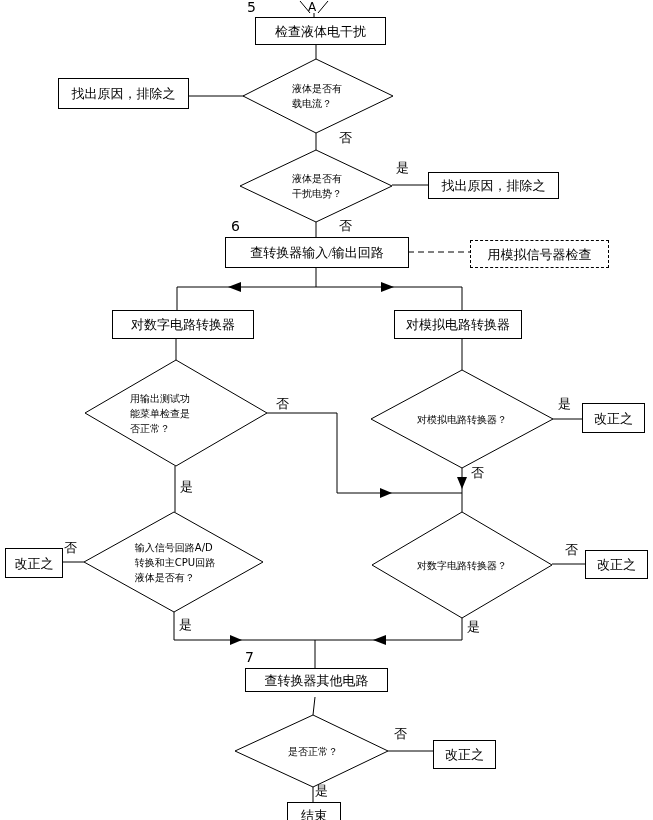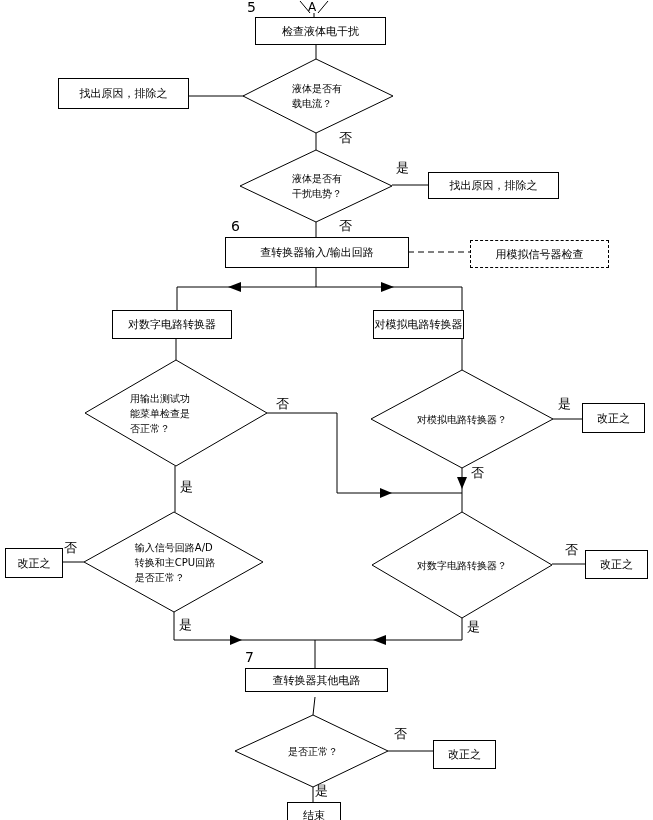--- a/index.html
+++ b/index.html
@@ -4,21 +4,21 @@
 <style>
   html,body{margin:0;padding:0;background:#fff;}
   .stage{
     position:relative;width:653px;height:820px;background:#ffffff;
     font-family:"DejaVu Sans",sans-serif;color:#000;overflow:hidden;
   }
   .layer{position:absolute;left:0;top:0;}
   .box{
     position:absolute;border:1px solid #000;background:#fff;
     display:flex;align-items:center;justify-content:center;
-    font-size:11px;line-height:15px;box-sizing:border-box;white-space:nowrap;
+    font-size:13px;line-height:15px;box-sizing:border-box;white-space:nowrap;font-family:Liberation Serif, serif;
   }
   .box.dashed{border:1px dashed #000;}
   .dtext{
     position:absolute;transform:translate(-50%,-50%);
     font-size:10px;line-height:15px;text-align:left;white-space:pre;
   }
   .elabel{position:absolute;font-size:13px;line-height:14px;white-space:nowrap;}
   .num{position:absolute;font-size:14px;line-height:15px;}
   svg{display:block;}
 </style>
@@ -103,40 +103,40 @@
   <div class="elabel" style="left:308px;top:0px;font-size:12px">A</div>
   <div class="num" style="left:247px;top:0px">5</div>
   <div class="num" style="left:231px;top:219px">6</div>
   <div class="num" style="left:245px;top:650px">7</div>
 
   <div class="box" style="left:255px;top:17px;width:131px;height:28px">检查液体电干扰</div>
   <div class="box" style="left:58px;top:78px;width:131px;height:31px">找出原因，排除之</div>
   <div class="box" style="left:428px;top:172px;width:131px;height:27px">找出原因，排除之</div>
   <div class="box dashed" style="left:470px;top:240px;width:139px;height:28px">用模拟信号器检查</div>
   <div class="box" style="left:225px;top:237px;width:184px;height:31px">查转换器输入/输出回路</div>
-  <div class="box" style="left:112px;top:310px;width:120px;height:29px">对数字电路转换器</div>
-  <div class="box" style="left:373px;top:310px;width:91px;height:29px">对模拟电路转换器</div>
+  <div class="box" style="left:112px;top:310px;width:142px;height:29px">对数字电路转换器</div>
+  <div class="box" style="left:394px;top:310px;width:128px;height:29px">对模拟电路转换器</div>
   <div class="box" style="left:582px;top:403px;width:63px;height:30px">改正之</div>
   <div class="box" style="left:5px;top:548px;width:58px;height:30px">改正之</div>
   <div class="box" style="left:585px;top:550px;width:63px;height:29px">改正之</div>
   <div class="box" style="left:245px;top:668px;width:143px;height:24px">查转换器其他电路</div>
   <div class="box" style="left:433px;top:740px;width:63px;height:29px">改正之</div>
   <div class="box" style="left:287px;top:802px;width:54px;height:26px">结束</div>
 
   <div class="dtext" style="left:317px;top:96px">液体是否有
 载电流？</div>
   <div class="dtext" style="left:317px;top:186px">液体是否有
 干扰电势？</div>
   <div class="dtext" style="left:160px;top:413px">用输出测试功
 能菜单检查是
 否正常？</div>
   <div class="dtext" style="left:462px;top:419px">对模拟电路转换器？</div>
   <div class="dtext" style="left:175px;top:562px">输入信号回路A/D
 转换和主CPU回路
-是否正常？</div>
+液体是否有？</div>
   <div class="dtext" style="left:462px;top:565px">对数字电路转换器？</div>
   <div class="dtext" style="left:313px;top:751px">是否正常？</div>
 
   <div class="elabel" style="left:339px;top:131px">否</div>
   <div class="elabel" style="left:396px;top:161px">是</div>
   <div class="elabel" style="left:339px;top:219px">否</div>
   <div class="elabel" style="left:276px;top:397px">否</div>
   <div class="elabel" style="left:558px;top:397px">是</div>
   <div class="elabel" style="left:471px;top:466px">否</div>
   <div class="elabel" style="left:180px;top:480px">是</div>

